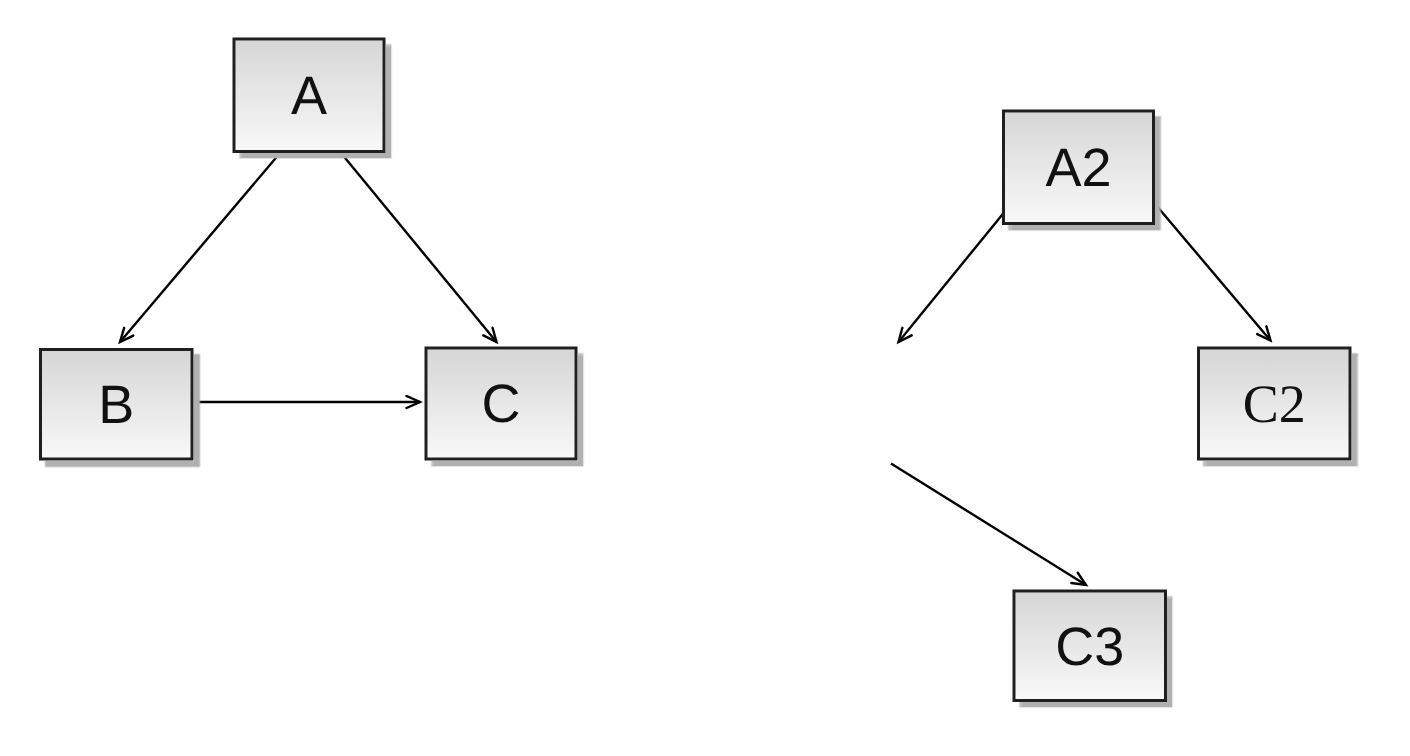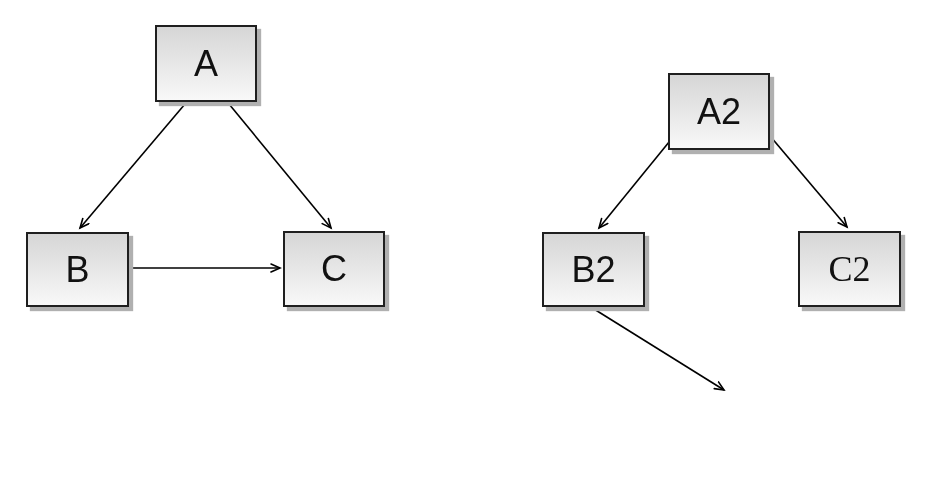--- a/index.html
+++ b/index.html
@@ -69,20 +69,20 @@
       </div>
       <div class="node" style="left: 26px; top: 232px; width: 103px; height: 75px;">
         <span class="node-label">B</span>
       </div>
       <div class="node" style="left: 283px; top: 231px; width: 102px; height: 76px;">
         <span class="node-label">C</span>
       </div>
       <div class="node" style="left: 668px; top: 25px; width: 102px; height: 77px; margin-top: 48px;">
         <span class="node-label">A2</span>
       </div>
-      <div class="node" style="left: 542px; top: 232px; width: 103px; height: 75px;">
-        <span class="node-label">B2</span>
-      </div>
       <div class="node" style="left: 798px; top: 231px; width: 103px; height: 76px; font-family: Liberation Serif, serif;">
         <span class="node-label">C2</span>
+      </div>
+      <div class="node" style="left: 675px; top: 393px; width: 103px; height: 75px;">
+        <span class="node-label">C3</span>
       </div>
     </div>
 </div>
 
 </body></html>

